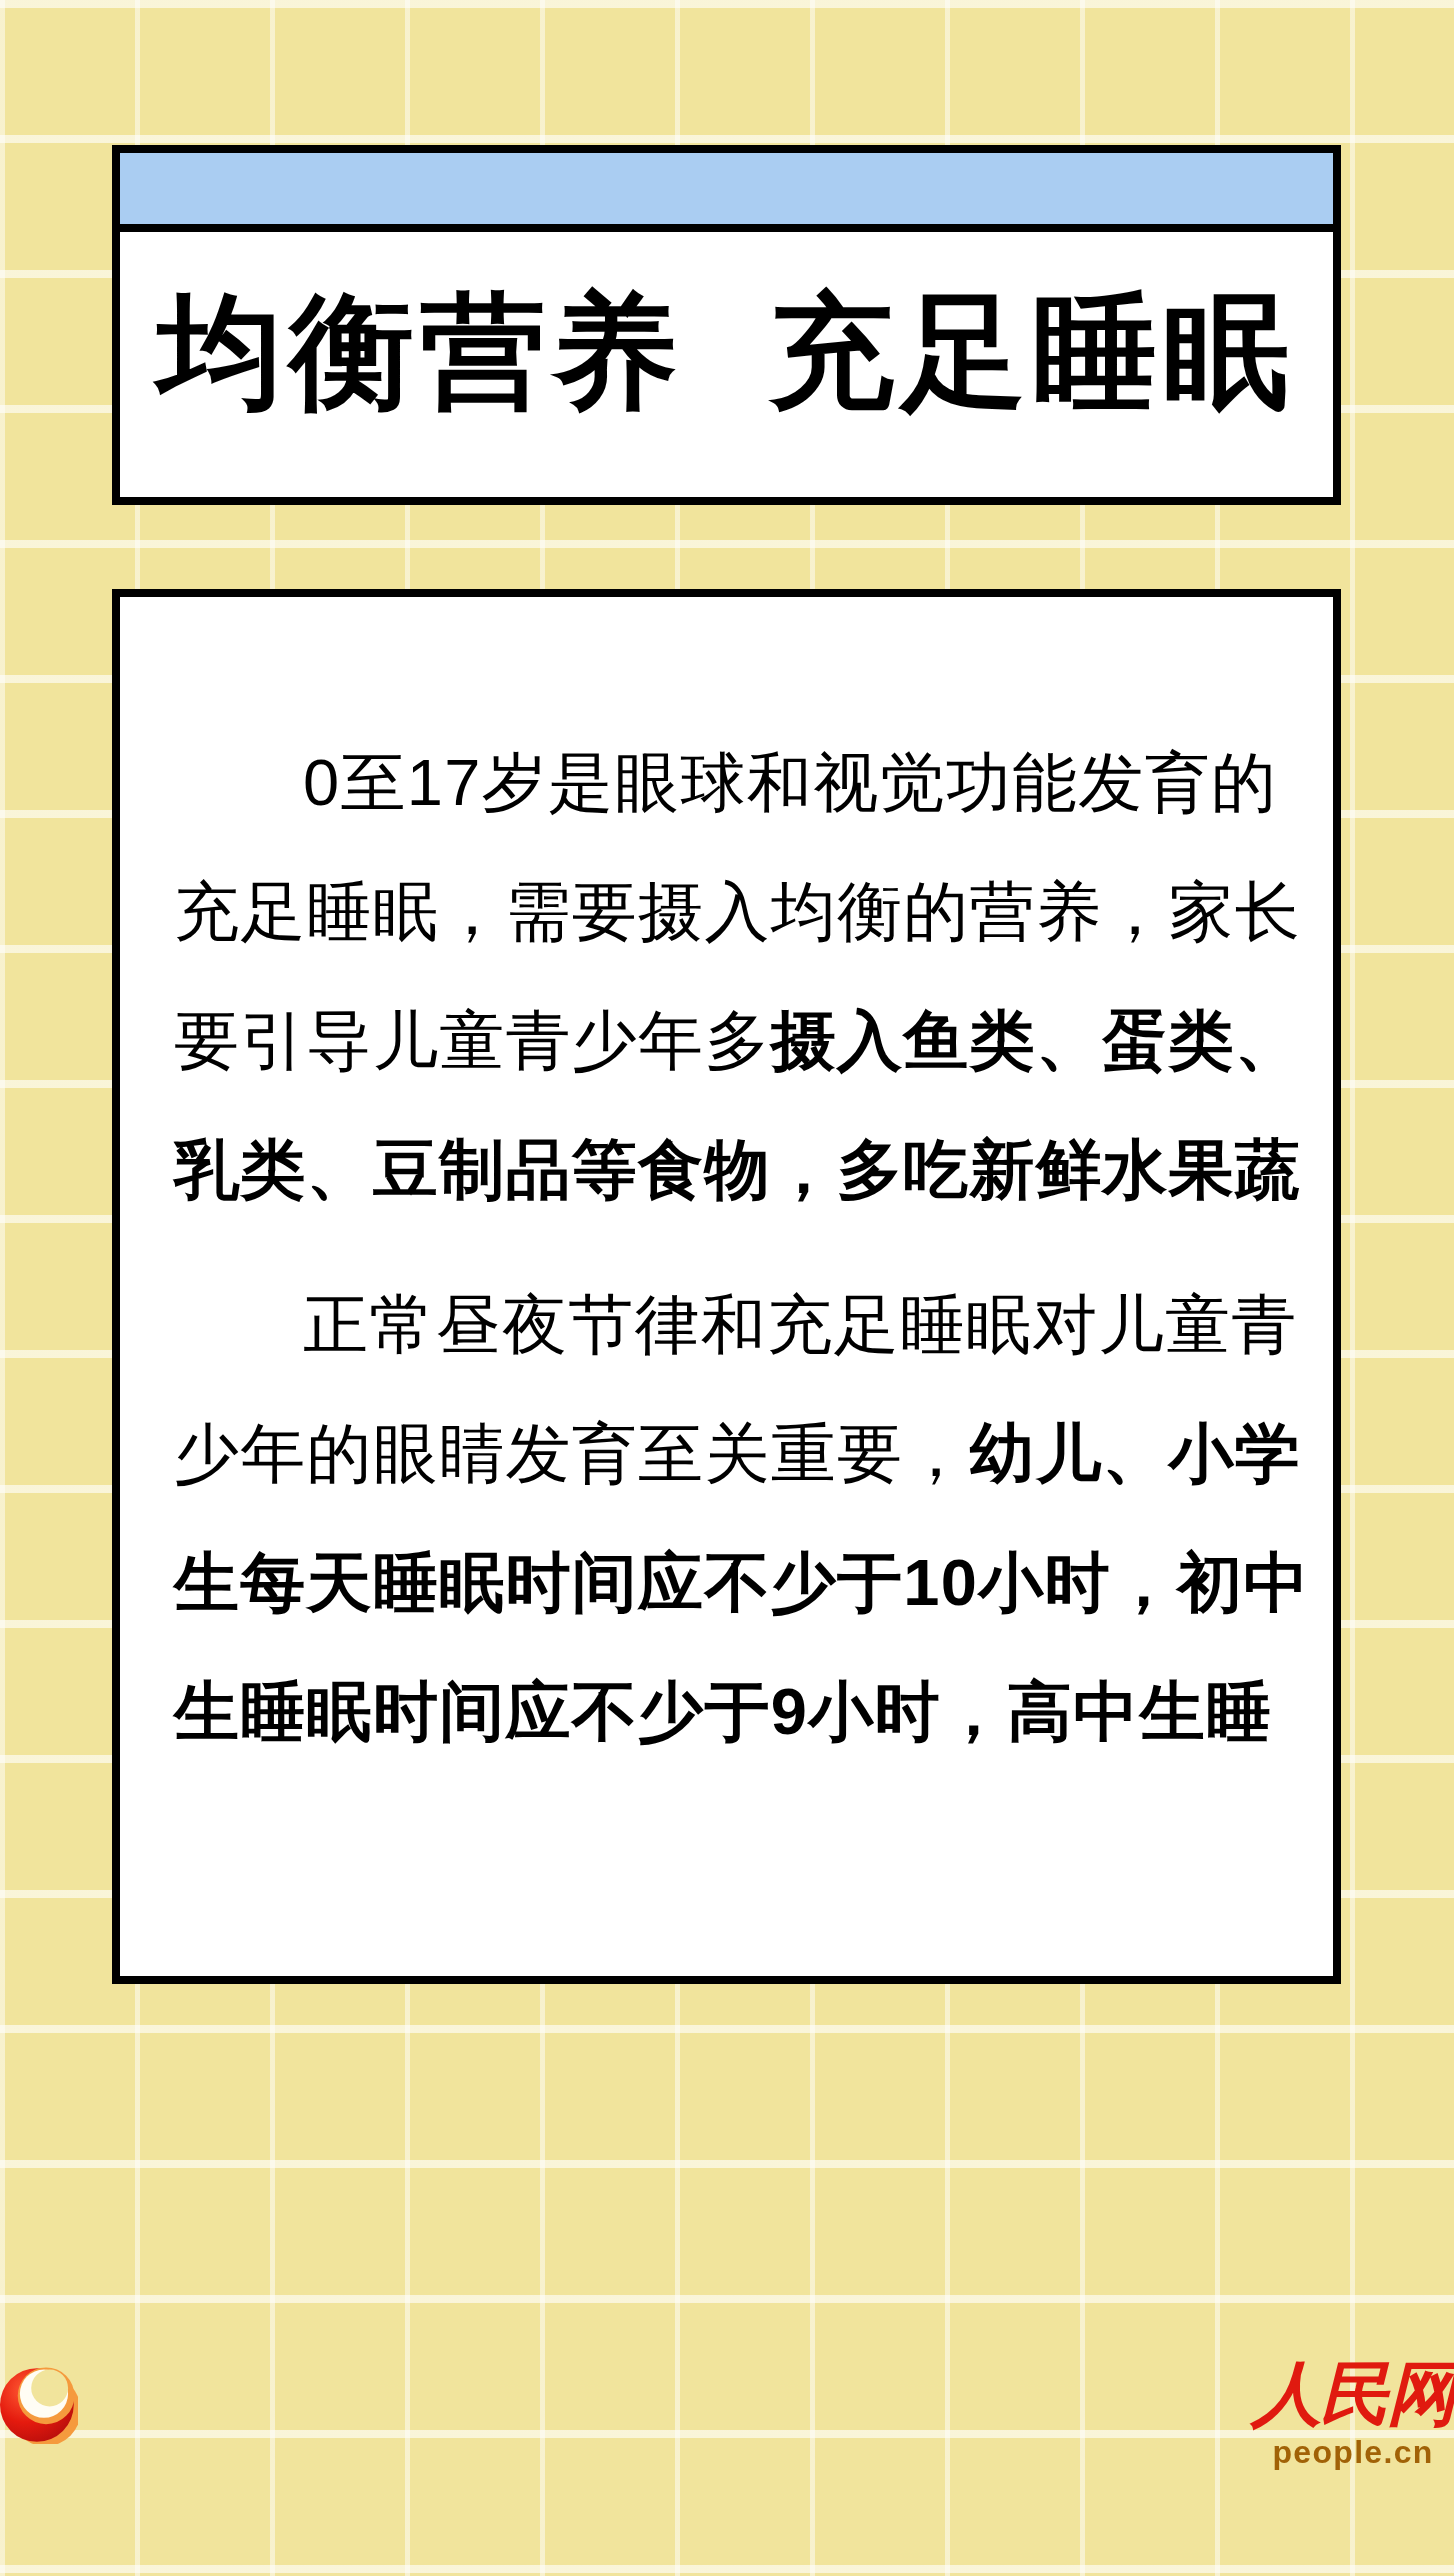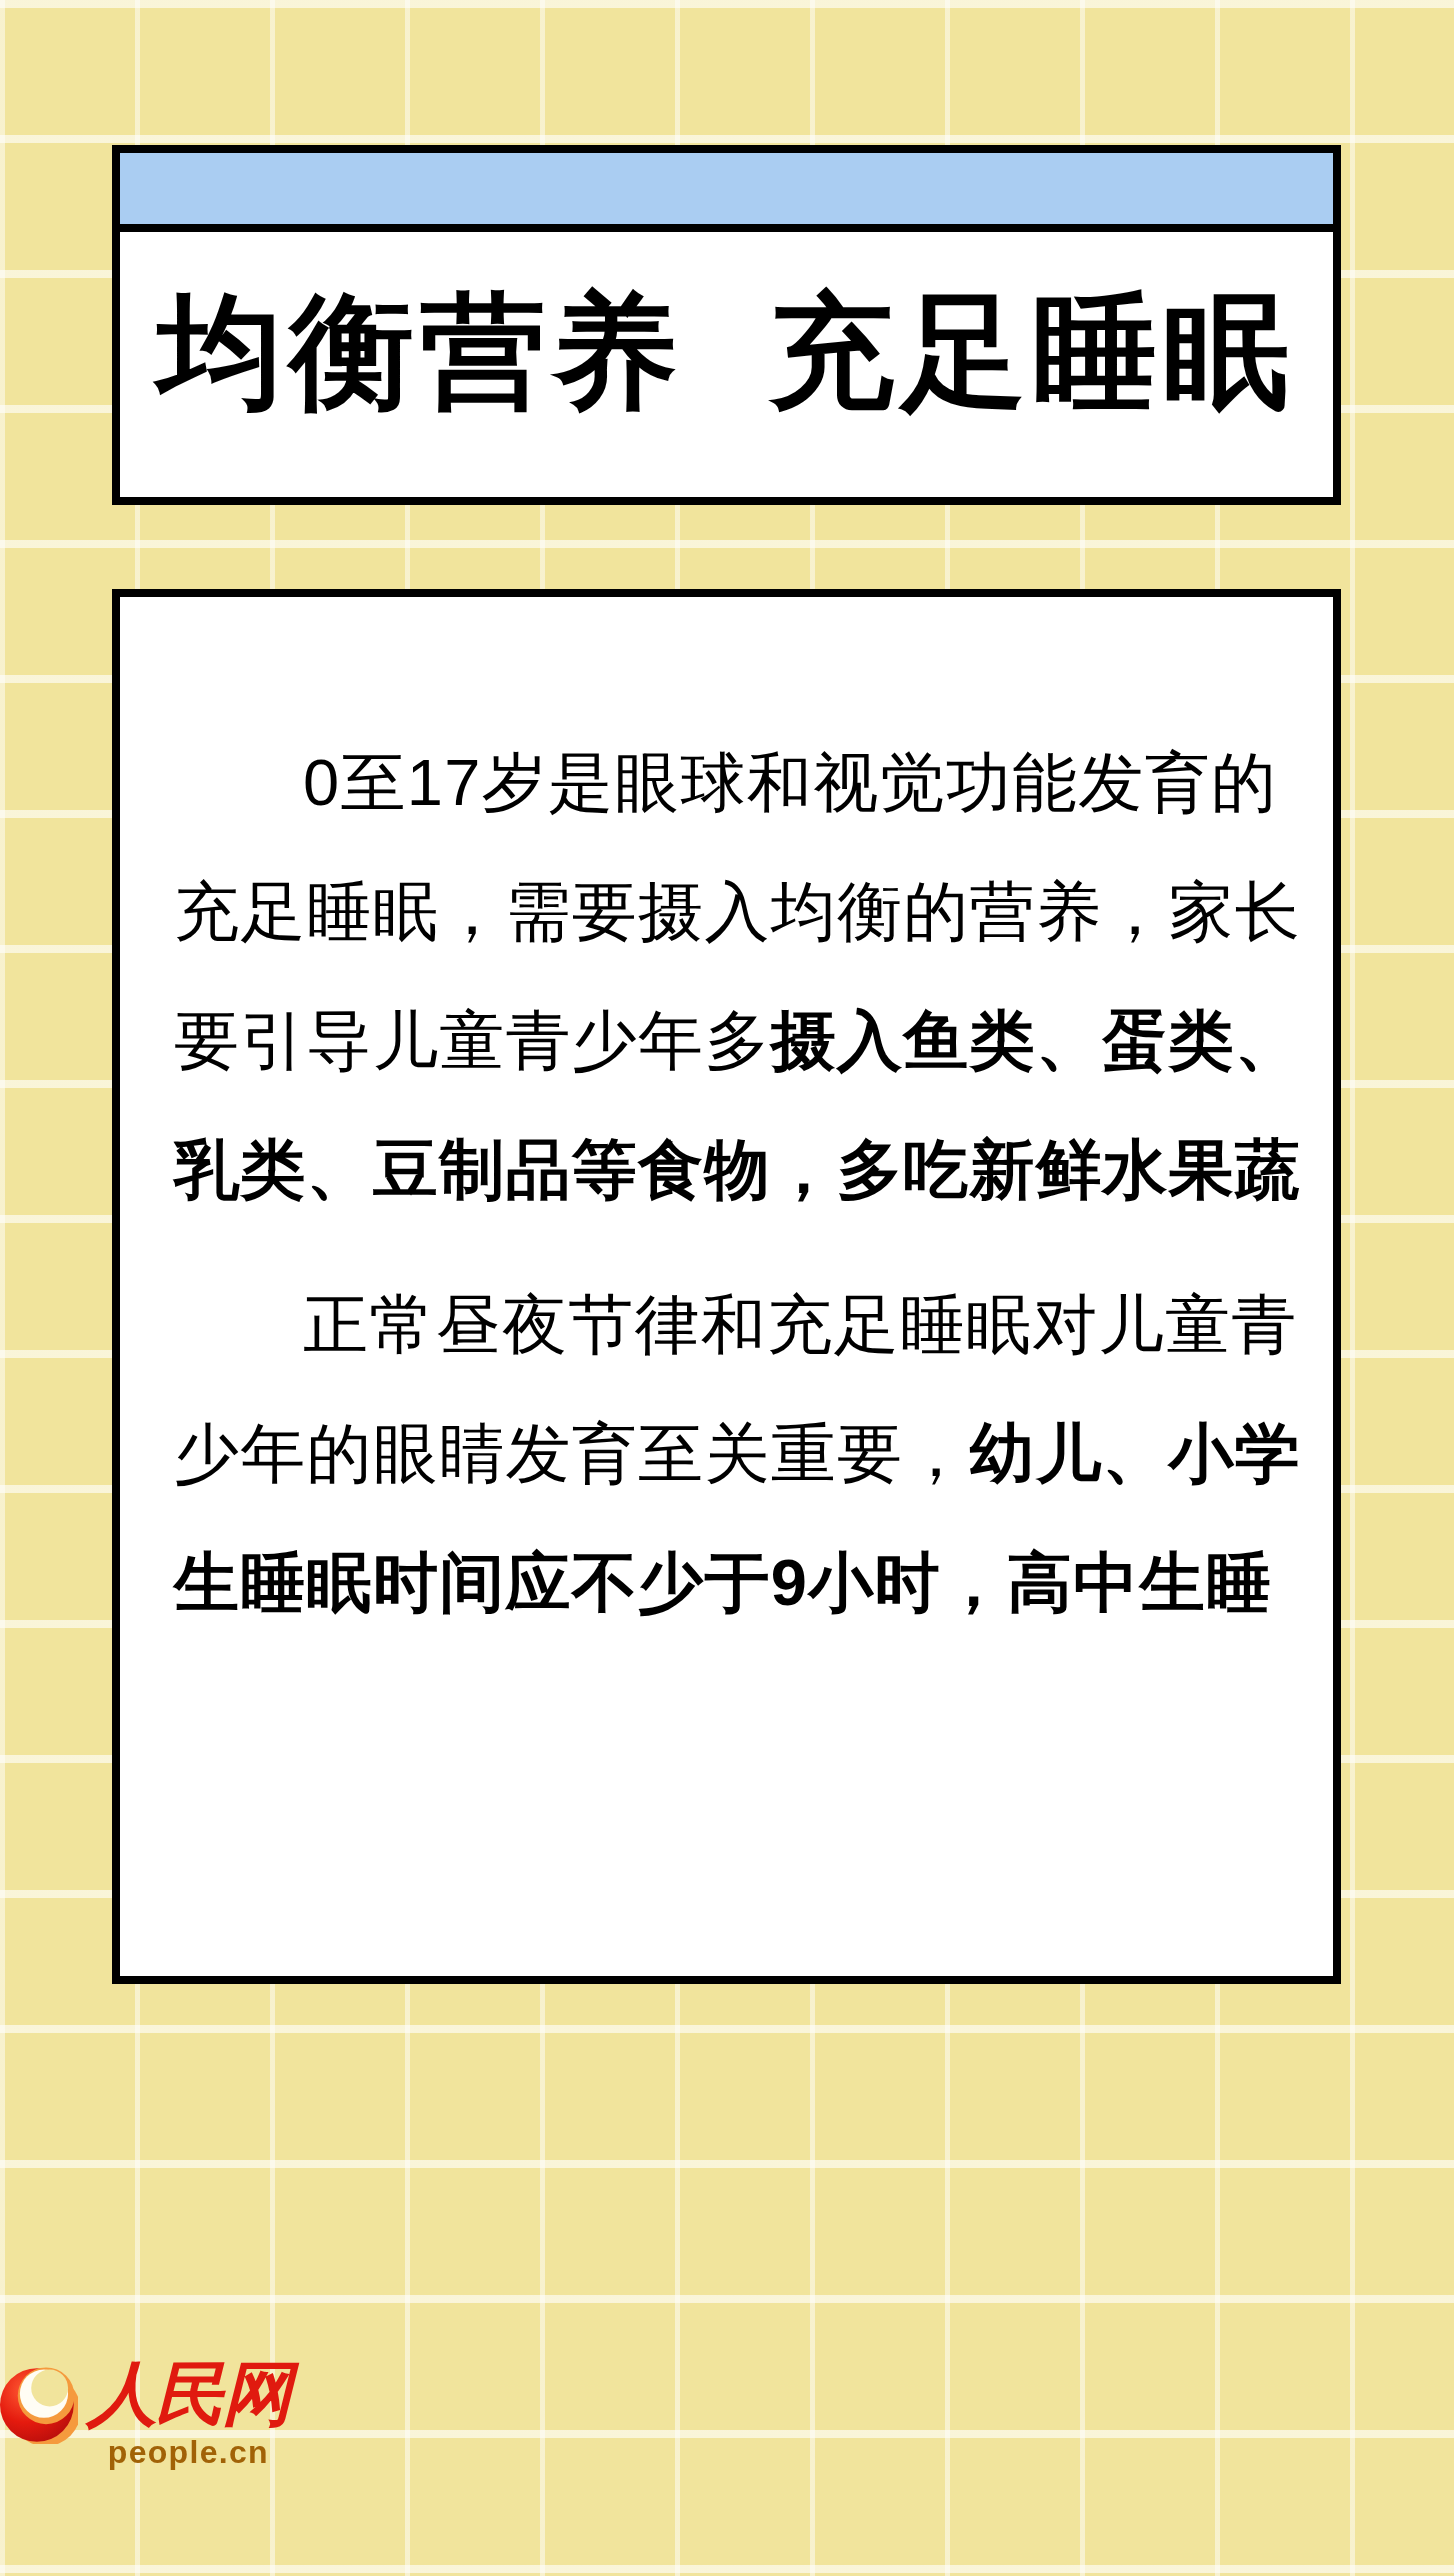--- a/index.html
+++ b/index.html
@@ -64,21 +64,21 @@
   .text-line.indent { padding-left: 129px; }
   .text-line.para-start { margin-top: 25.6px; }
   .seg.bold { font-weight: 900; }
 
   
   .footer-logo {
     position: absolute;
     left: 0; top: 2355px;
     width: 1454px;
     display: flex;
-    justify-content: flex-start;
+    justify-content: space-between;
     align-items: flex-start;
   }
   .logo-emblem {
     width: 78px; height: 78px;
     margin-top: 10.8px;
     flex: 0 0 auto;
   }
   .logo-text-col {
     margin-left: 9.4px;
     display: flex;
@@ -113,20 +113,21 @@
 </div>
 
 <div class="body-card">
   <div>
       <div class="text-line indent"><span class="seg">0至17岁是眼球和视觉功能发育的</span></div>
       <div class="text-line"><span class="seg">充足睡眠，需要摄入均衡的营养，家长</span></div>
       <div class="text-line"><span class="seg">要引导儿童青少年多</span><span class="seg bold">摄入鱼类、蛋类、</span></div>
       <div class="text-line"><span class="seg bold">乳类、豆制品等食物，多吃新鲜水果蔬</span></div>
       <div class="text-line indent para-start"><span class="seg">正常昼夜节律和充足睡眠对儿童青</span></div>
       <div class="text-line"><span class="seg">少年的眼睛发育至关重要，</span><span class="seg bold">幼儿、小学</span></div>
+      <div class="text-line"><span class="seg bold">生每天睡眠时间应不少于10小时，初中</span></div>
       <div class="text-line"><span class="seg bold">生睡眠时间应不少于9小时，高中生睡</span></div>
     </div>
 </div>
 
 <div class="footer-logo">
   <svg class="logo-emblem" viewBox="0 0 110 110" aria-hidden="true">
     <defs>
       <radialGradient id="redGrad" cx="35%" cy="30%" r="80%">
         <stop offset="0%" stop-color="#ff5a33"></stop>
         <stop offset="55%" stop-color="#e41a0e"></stop>

